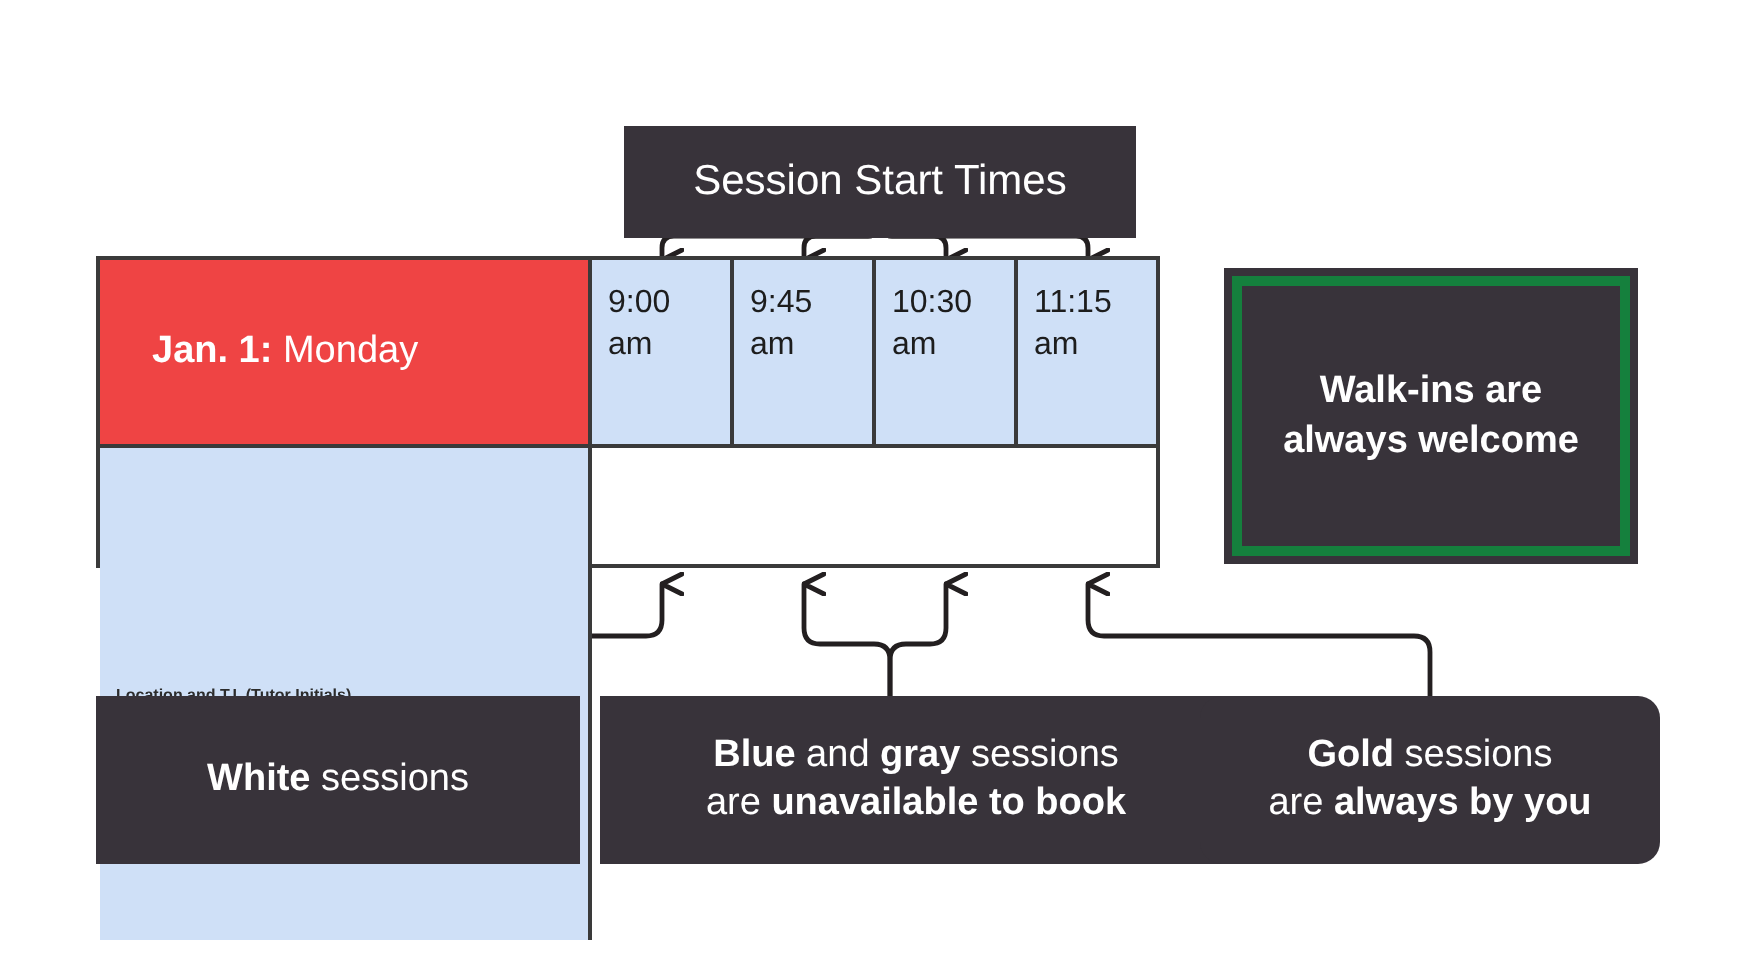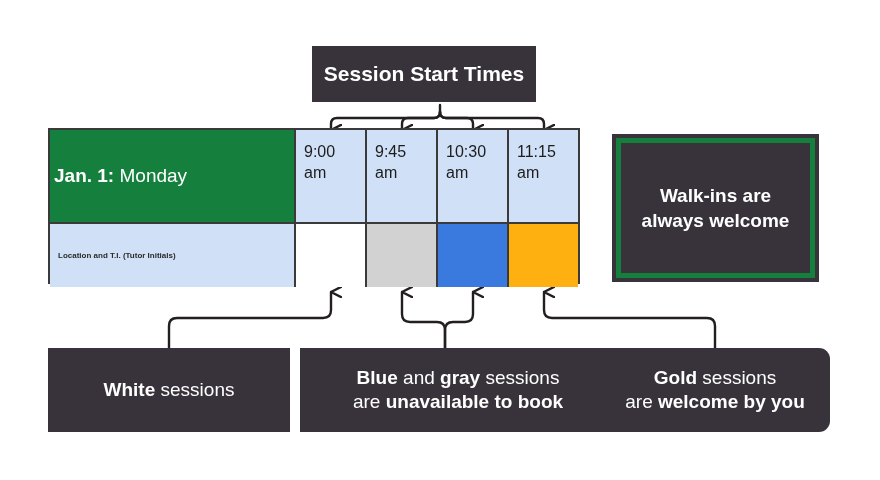--- a/index.html
+++ b/index.html
@@ -38,25 +38,25 @@
     align-items: center;
     justify-content: center;
     text-align: center;
     line-height: 1.26;
     box-sizing: border-box;
   }
   .callout .b { font-weight: bold; }
 
   #title-box {
     left: 312px;
-    top: 46px;
-    width: 224px;
+    top: 63px;
+    width: 256px;
     height: 56px;
     font-size: 21px;
-    font-weight: bold;
+    font-weight: normal;
   }
 
   #legend-white {
     left: 48px;
     top: 348px;
     width: 242px;
     height: 84px;
     font-size: 19px;
   }
   #legend-blue-gray {
@@ -110,30 +110,30 @@
     width: 532px;
     height: 156px;
     border: 2px solid #3a3a3a;
     box-sizing: border-box;
   }
   .srow {
     display: flex;
     box-sizing: border-box;
   }
   #row-header { height: 92px; }
-  #row-slots  { height: 65px; border-top: 2px solid #3a3a3a; }
+  #row-slots  { height: 65px; border-top: 2px solid #3a3a3a; flex-direction: column; }
 
   .day-cell {
     width: 246px;
     flex: 0 0 246px;
-    background: #15803d;
+    background: #ef4444;
     color: #ffffff;
     display: flex;
     align-items: center;
-    padding-left: 4px;
+    padding-left: 26px;
     font-size: 19px;
     box-sizing: border-box;
     border-right: 2px solid #3a3a3a;
   }
   .day-cell .b { font-weight: bold; }
 
   .loc-cell {
     width: 246px;
     flex: 0 0 246px;
     background: #cfe0f7;
@@ -273,18 +273,18 @@
       </div>
     </div>
   </div>
 
   <div class="callout" id="legend-gold">
     <div>
       <div>
         <span class="b">Gold</span><span> sessions</span>
       </div>
       <div>
-        <span>are </span><span class="b">welcome by you</span>
+        <span>are </span><span class="b">always by you</span>
       </div>
     </div>
   </div>
 
 </div>
 
 </body></html>

